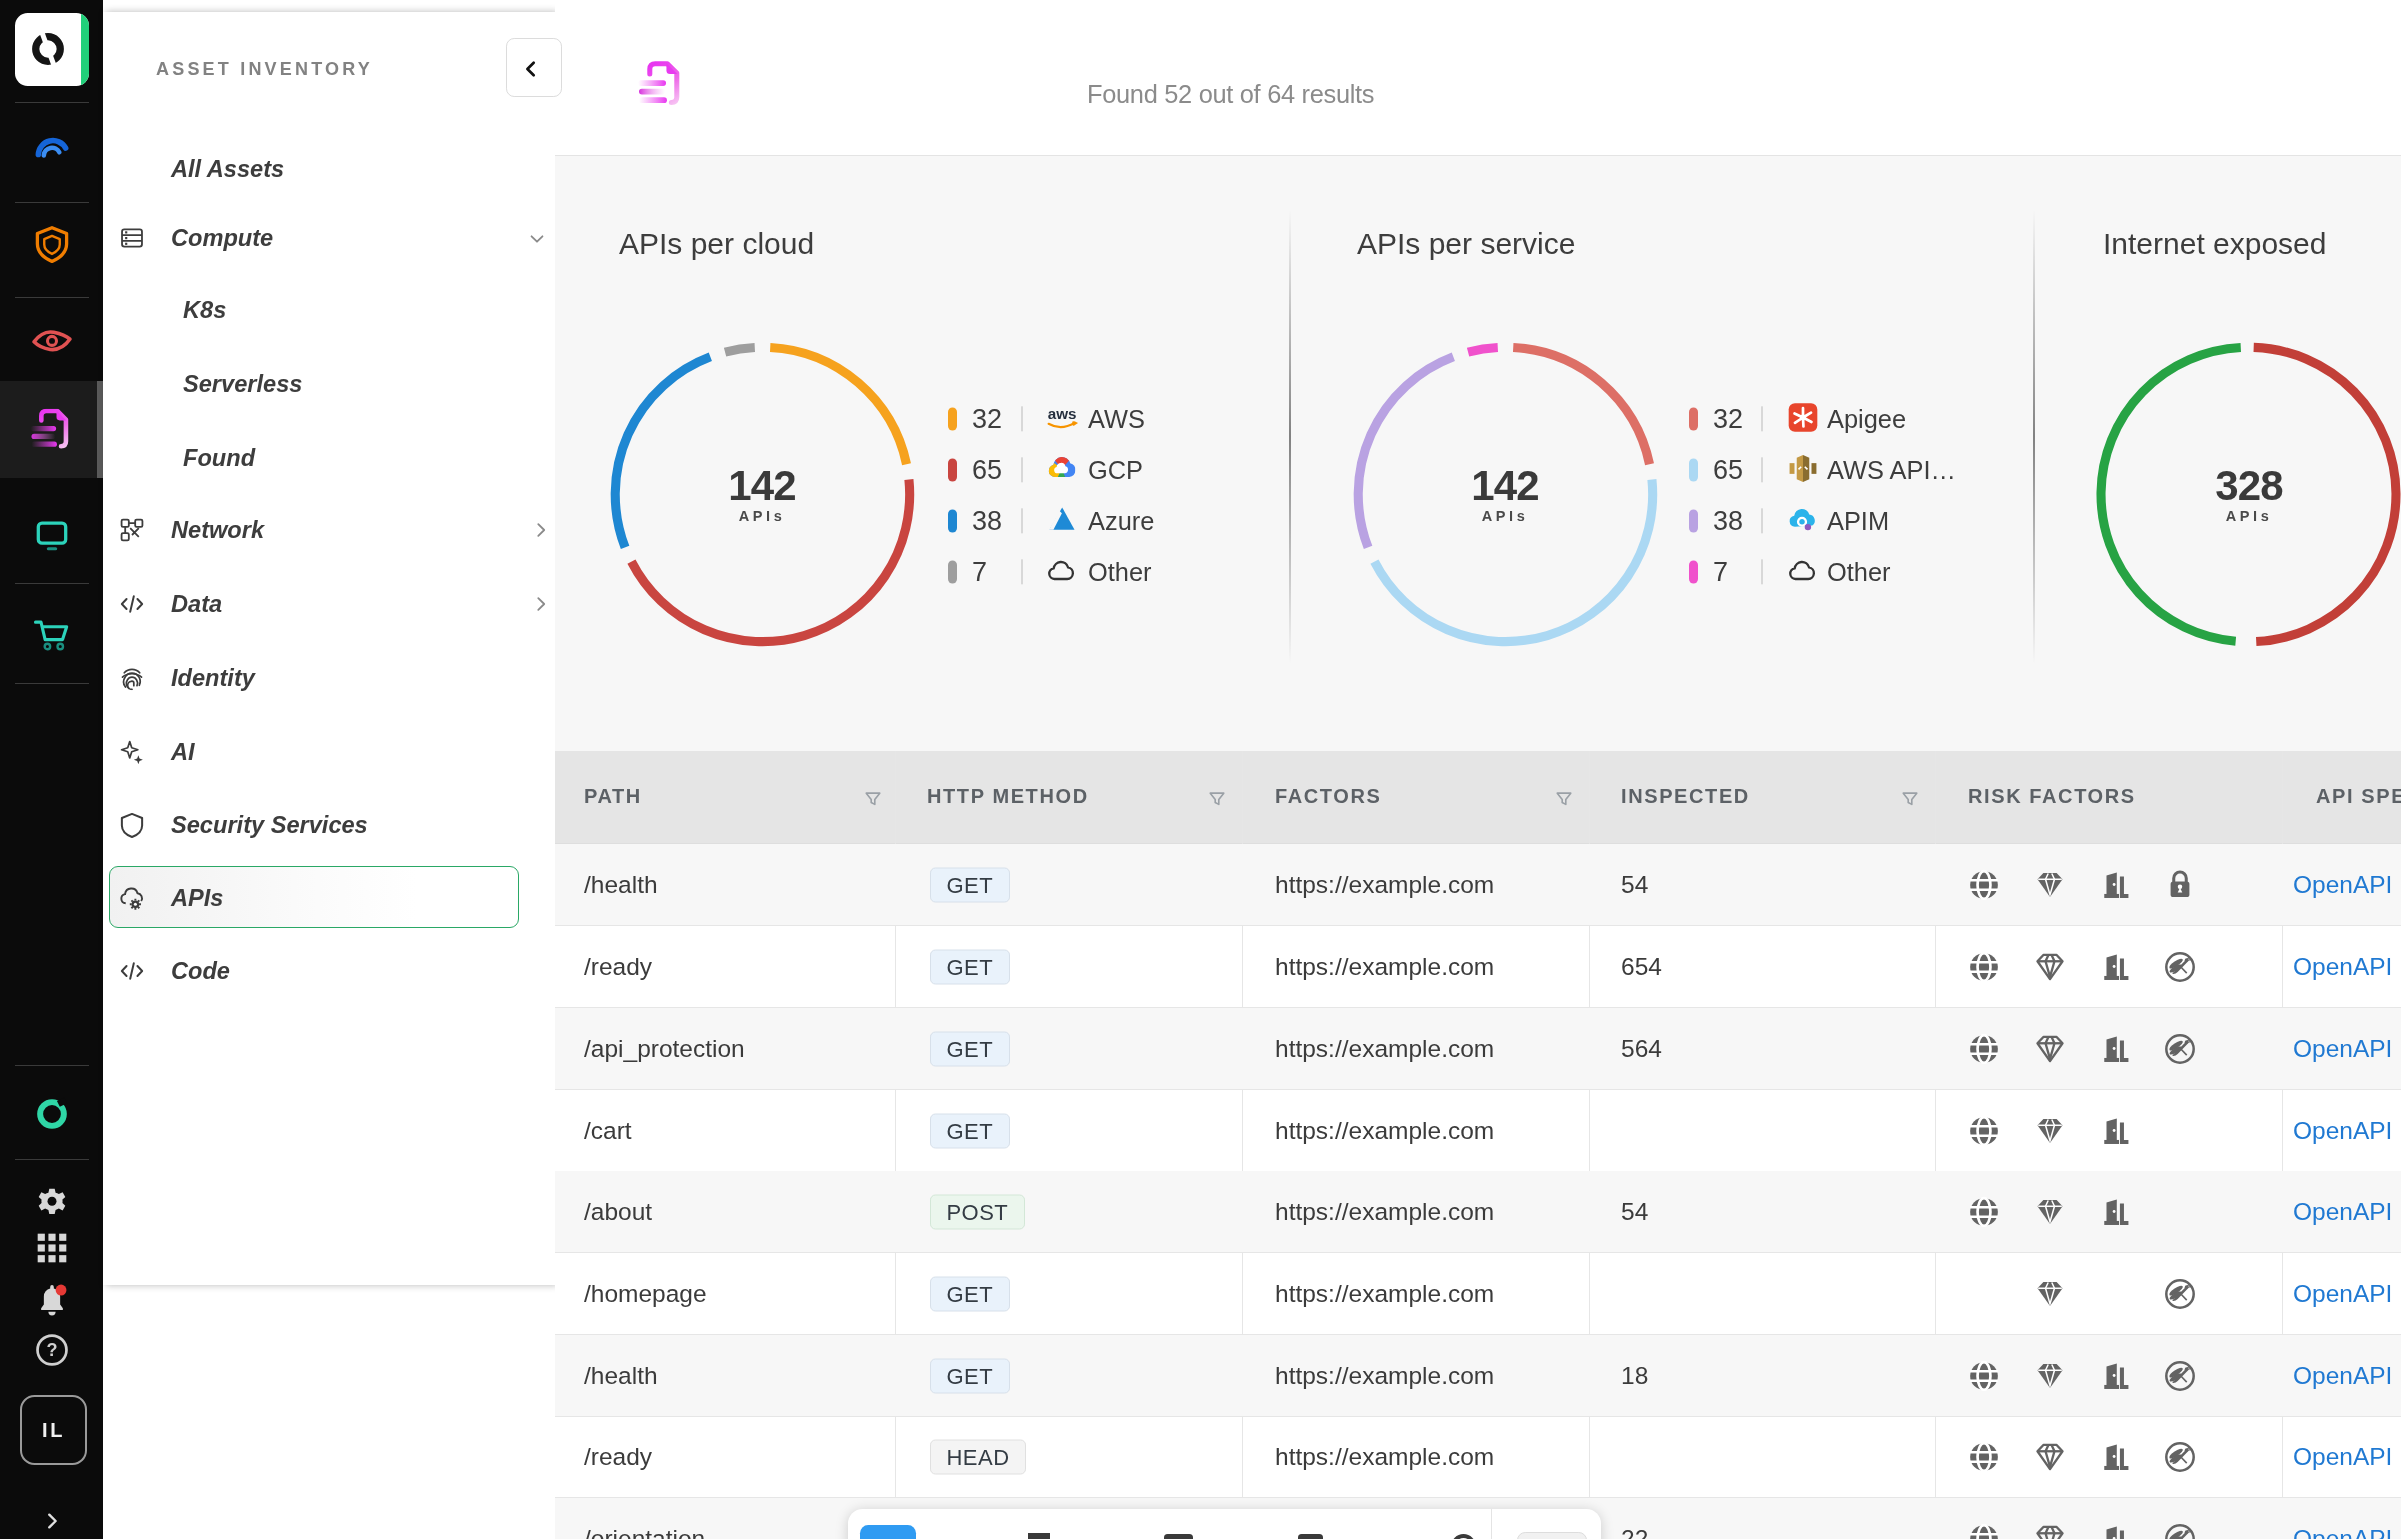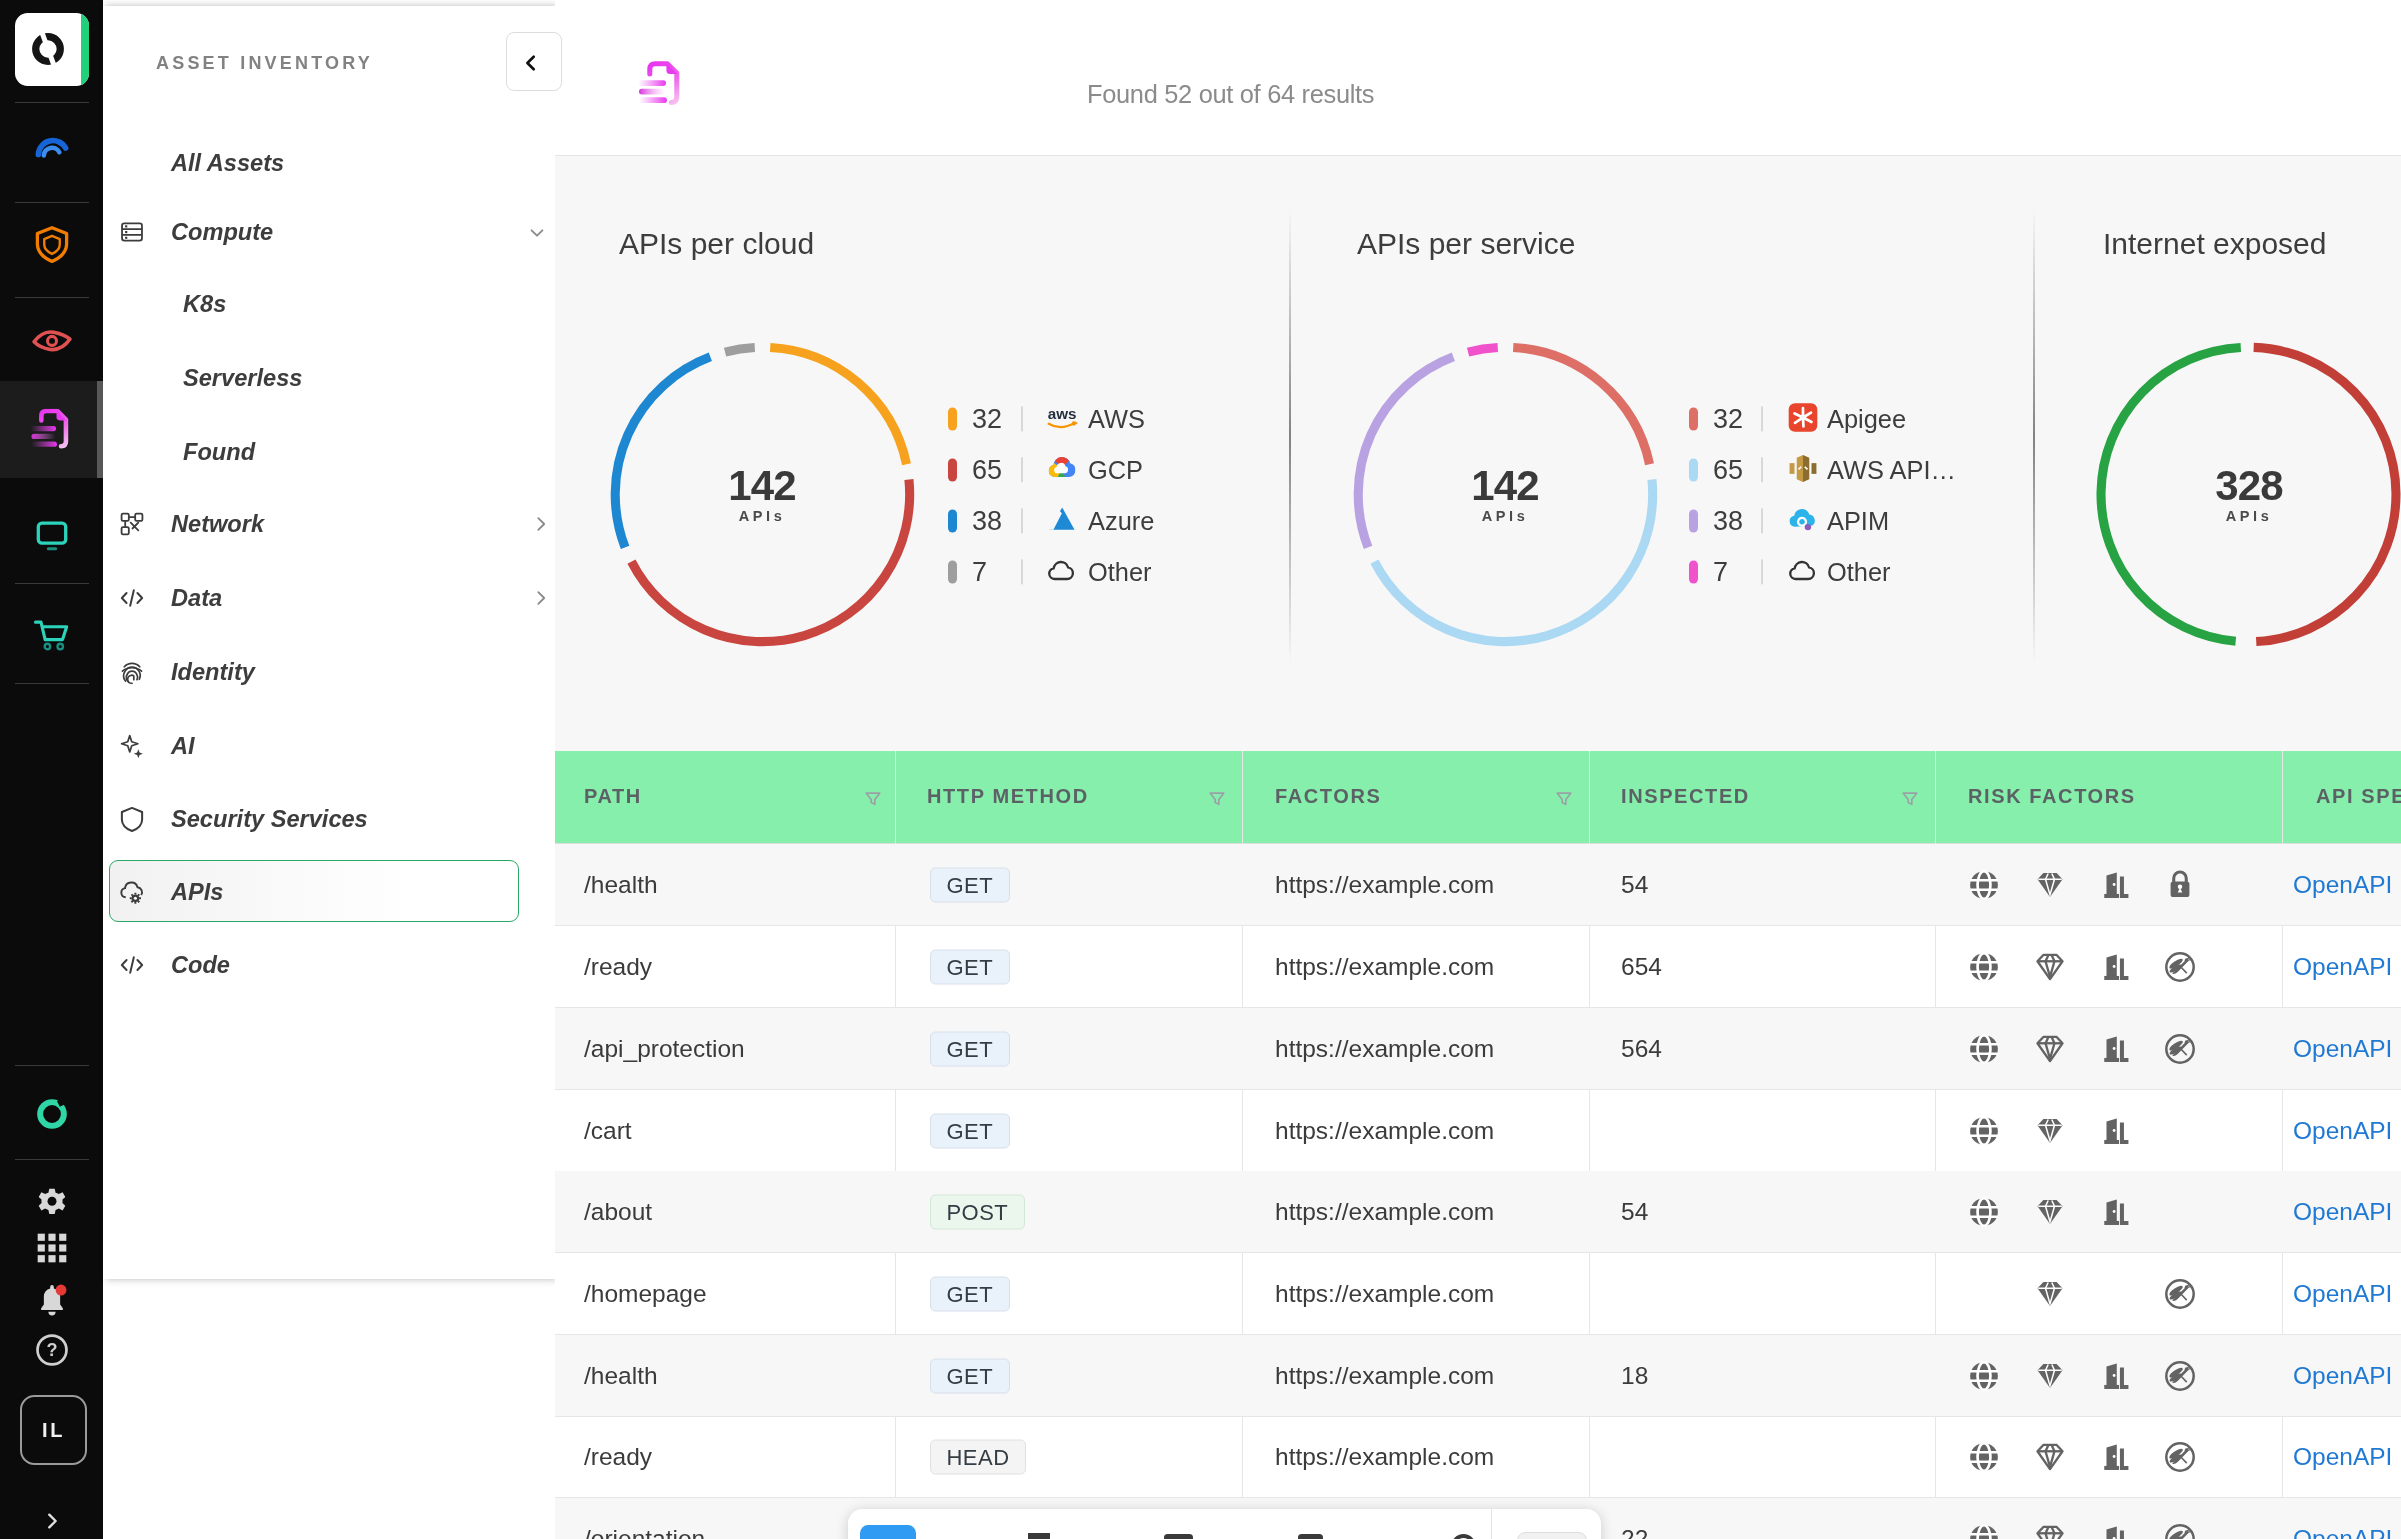--- a/index.html
+++ b/index.html
@@ -7,21 +7,21 @@
 .abs{position:absolute}
 
 #ibar{position:absolute;left:0;top:0;width:103px;height:1539px;background:#0b0b0b}
 #ibar .div{position:absolute;left:14.5px;width:74px;height:0.9px;background:#3a3a3a}
 #logo{position:absolute;left:14.5px;top:12.7px;width:74px;height:73px;border-radius:12.7px;background:#fff;overflow:hidden}
 #logo .green{position:absolute;right:0;top:0;width:7.3px;height:73px;background:#21d07a}
 .itile{position:absolute;left:0;top:381px;width:103px;height:97px;background:#1c1c1c}
 .itile .edge{position:absolute;right:0;top:0;width:6.4px;height:97px;background:#5a5a5a}
 .icn{position:absolute;left:52px;transform:translate(-50%,-50%)}
 
-#sbar{position:absolute;left:103px;top:6px;width:452px;height:1273px;background:#fff;
+#sbar{position:absolute;left:103px;top:12px;width:452px;height:1273px;background:#fff;
   box-shadow:2.7px 0 7.3px rgba(0,0,0,0.28)}
 #sbar h2{position:absolute;left:53px;top:47px;font-size:18px;letter-spacing:3.2px;color:#828282;font-weight:700}
 #collapse{position:absolute;left:403px;top:26px;width:56px;height:59px;border:0.9px solid #dcdcdc;border-radius:8.2px;background:#fff;z-index:5}
 #collapse svg{position:absolute;left:14.5px;top:21px}
 .mi{position:absolute;left:68px;transform:translateY(-50%);font-style:italic;font-weight:700;font-size:23.6px;color:#3d3d3d;white-space:nowrap}
 .ms{left:80px;font-weight:700}
 .micon{position:absolute;left:29px;transform:translate(-50%,-50%)}
 .chev{position:absolute;left:428px;color:#9a9a9a}
 #apihl{position:absolute;left:6.4px;top:854px;width:410px;height:62px;border:1.8px solid #2aa866;border-radius:9px;
   background:linear-gradient(90deg,#f1f1f1 0%,#fafafa 45%,#ffffff 75%)}
@@ -36,21 +36,21 @@
   background:linear-gradient(180deg,rgba(120,120,120,0) 0%,rgba(90,90,90,0.75) 50%,rgba(120,120,120,0) 100%)}
 .dnum{position:absolute;width:182px;text-align:center;top:309px;font-size:42px;line-height:42px;font-weight:700;letter-spacing:-0.9px;color:#3a3a3a}
 .dlab{position:absolute;width:182px;text-align:center;top:353px;font-size:14.5px;line-height:14.5px;font-weight:700;letter-spacing:3.6px;color:#4a4a4a}
 .pill{position:absolute;width:9px;height:23px;border-radius:4.5px;transform:translateY(-50%)}
 .lnum{position:absolute;transform:translateY(-50%);font-size:27px;font-weight:400;color:#3d3d3d}
 .ldiv{position:absolute;width:1.8px;height:25.4px;transform:translateY(-50%);background:#d8d8d8}
 .lico{position:absolute;transform:translateY(-50%)}
 .llab{position:absolute;transform:translateY(-50%);font-size:25.4px;color:#3d3d3d;white-space:nowrap}
 
 #table{position:absolute;left:0;top:751px;width:1846px;height:788px;background:#fff}
-#thead{position:absolute;left:0;top:0;width:1846px;height:93px;background:#86efac;border-bottom:0.9px solid #dedede}
+#thead{position:absolute;left:0;top:0;width:1846px;height:93px;background:#e5e5e5;border-bottom:0.9px solid #dedede}
 .th{position:absolute;top:34px;font-size:20px;font-weight:700;letter-spacing:1.6px;color:#5c6166;white-space:nowrap}
 .colb{position:absolute;top:0;width:0.9px;background:#e6e6e6}
 .row{position:absolute;left:0;width:1846px;height:82px}
 .row.odd{background:#f7f7f7}
 .rline{position:absolute;left:0;width:1846px;height:0.9px;background:#e6e6e6}
 .path{position:absolute;left:29px;transform:translateY(-50%);font-size:24.5px;color:#3b3b3b}
 .badge{position:absolute;left:375px;transform:translateY(-50%);height:35px;line-height:34px;padding:0 15.4px;
   border-radius:5.4px;font-size:22px;color:#343c44;letter-spacing:0.5px}
 .b-get{background:#e9f2fb;border:1.8px solid #d7e0ea}
 .b-post{background:#ebf6ed;border:1.8px solid #d3e7d7}

